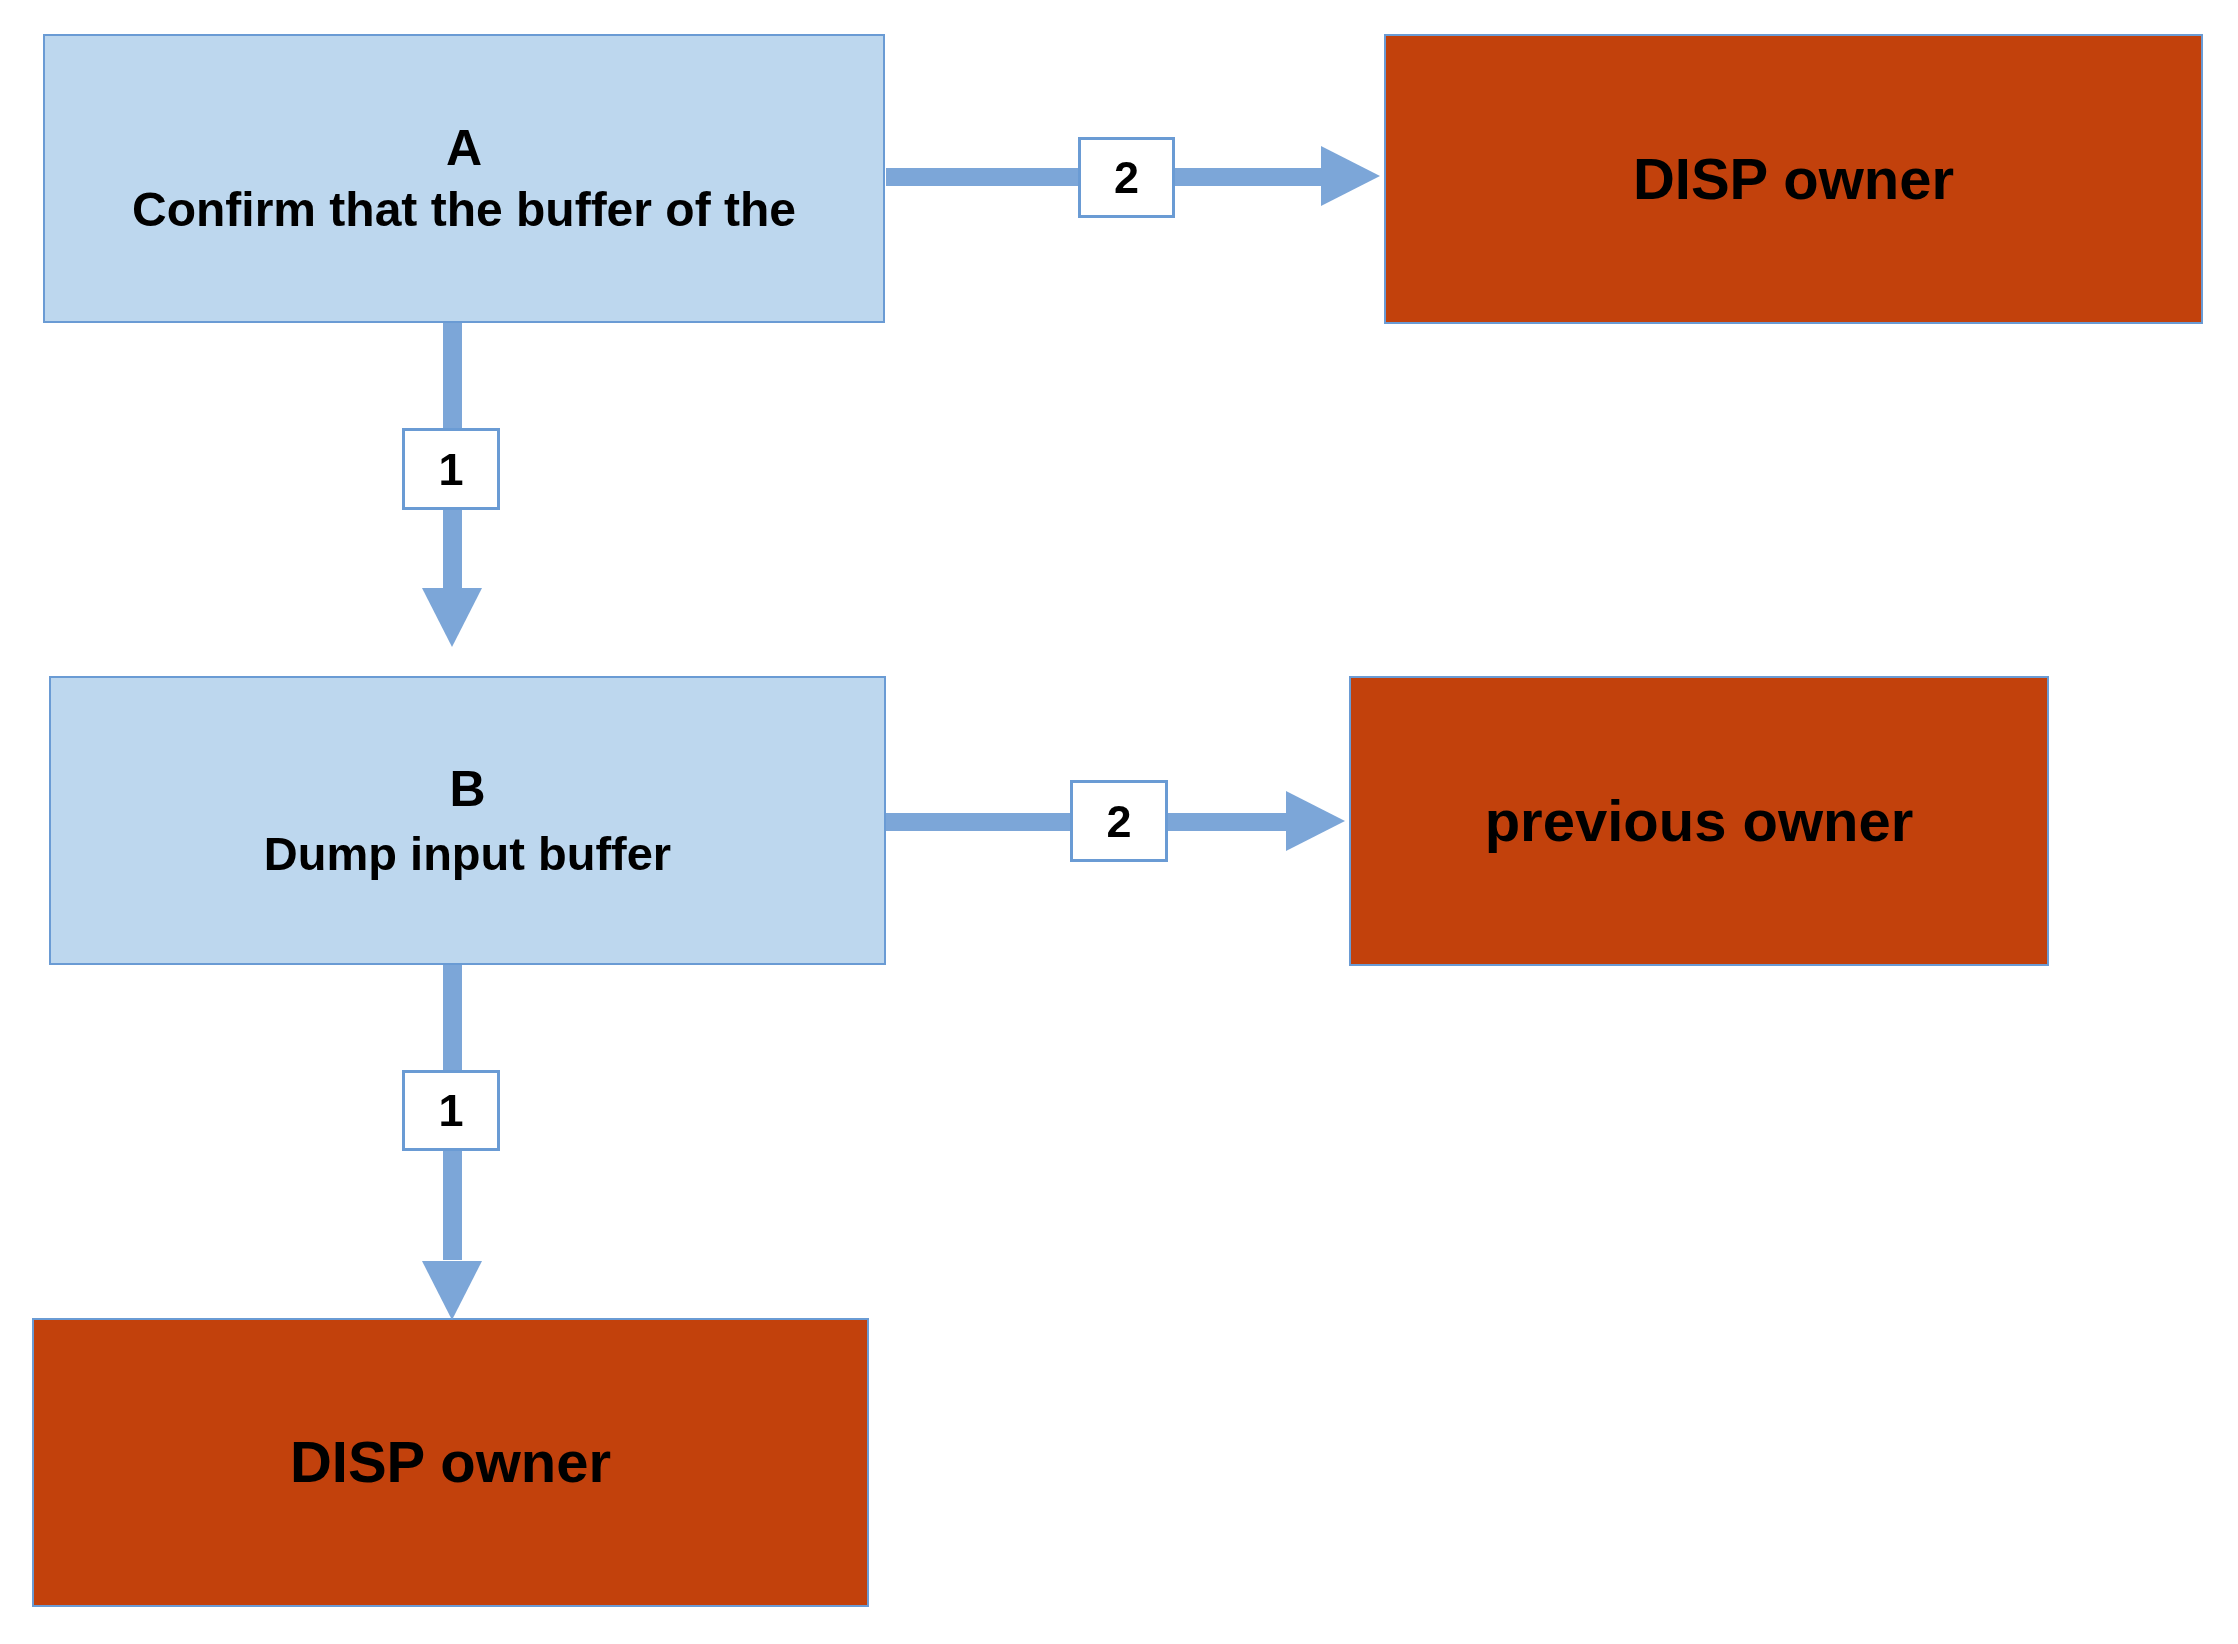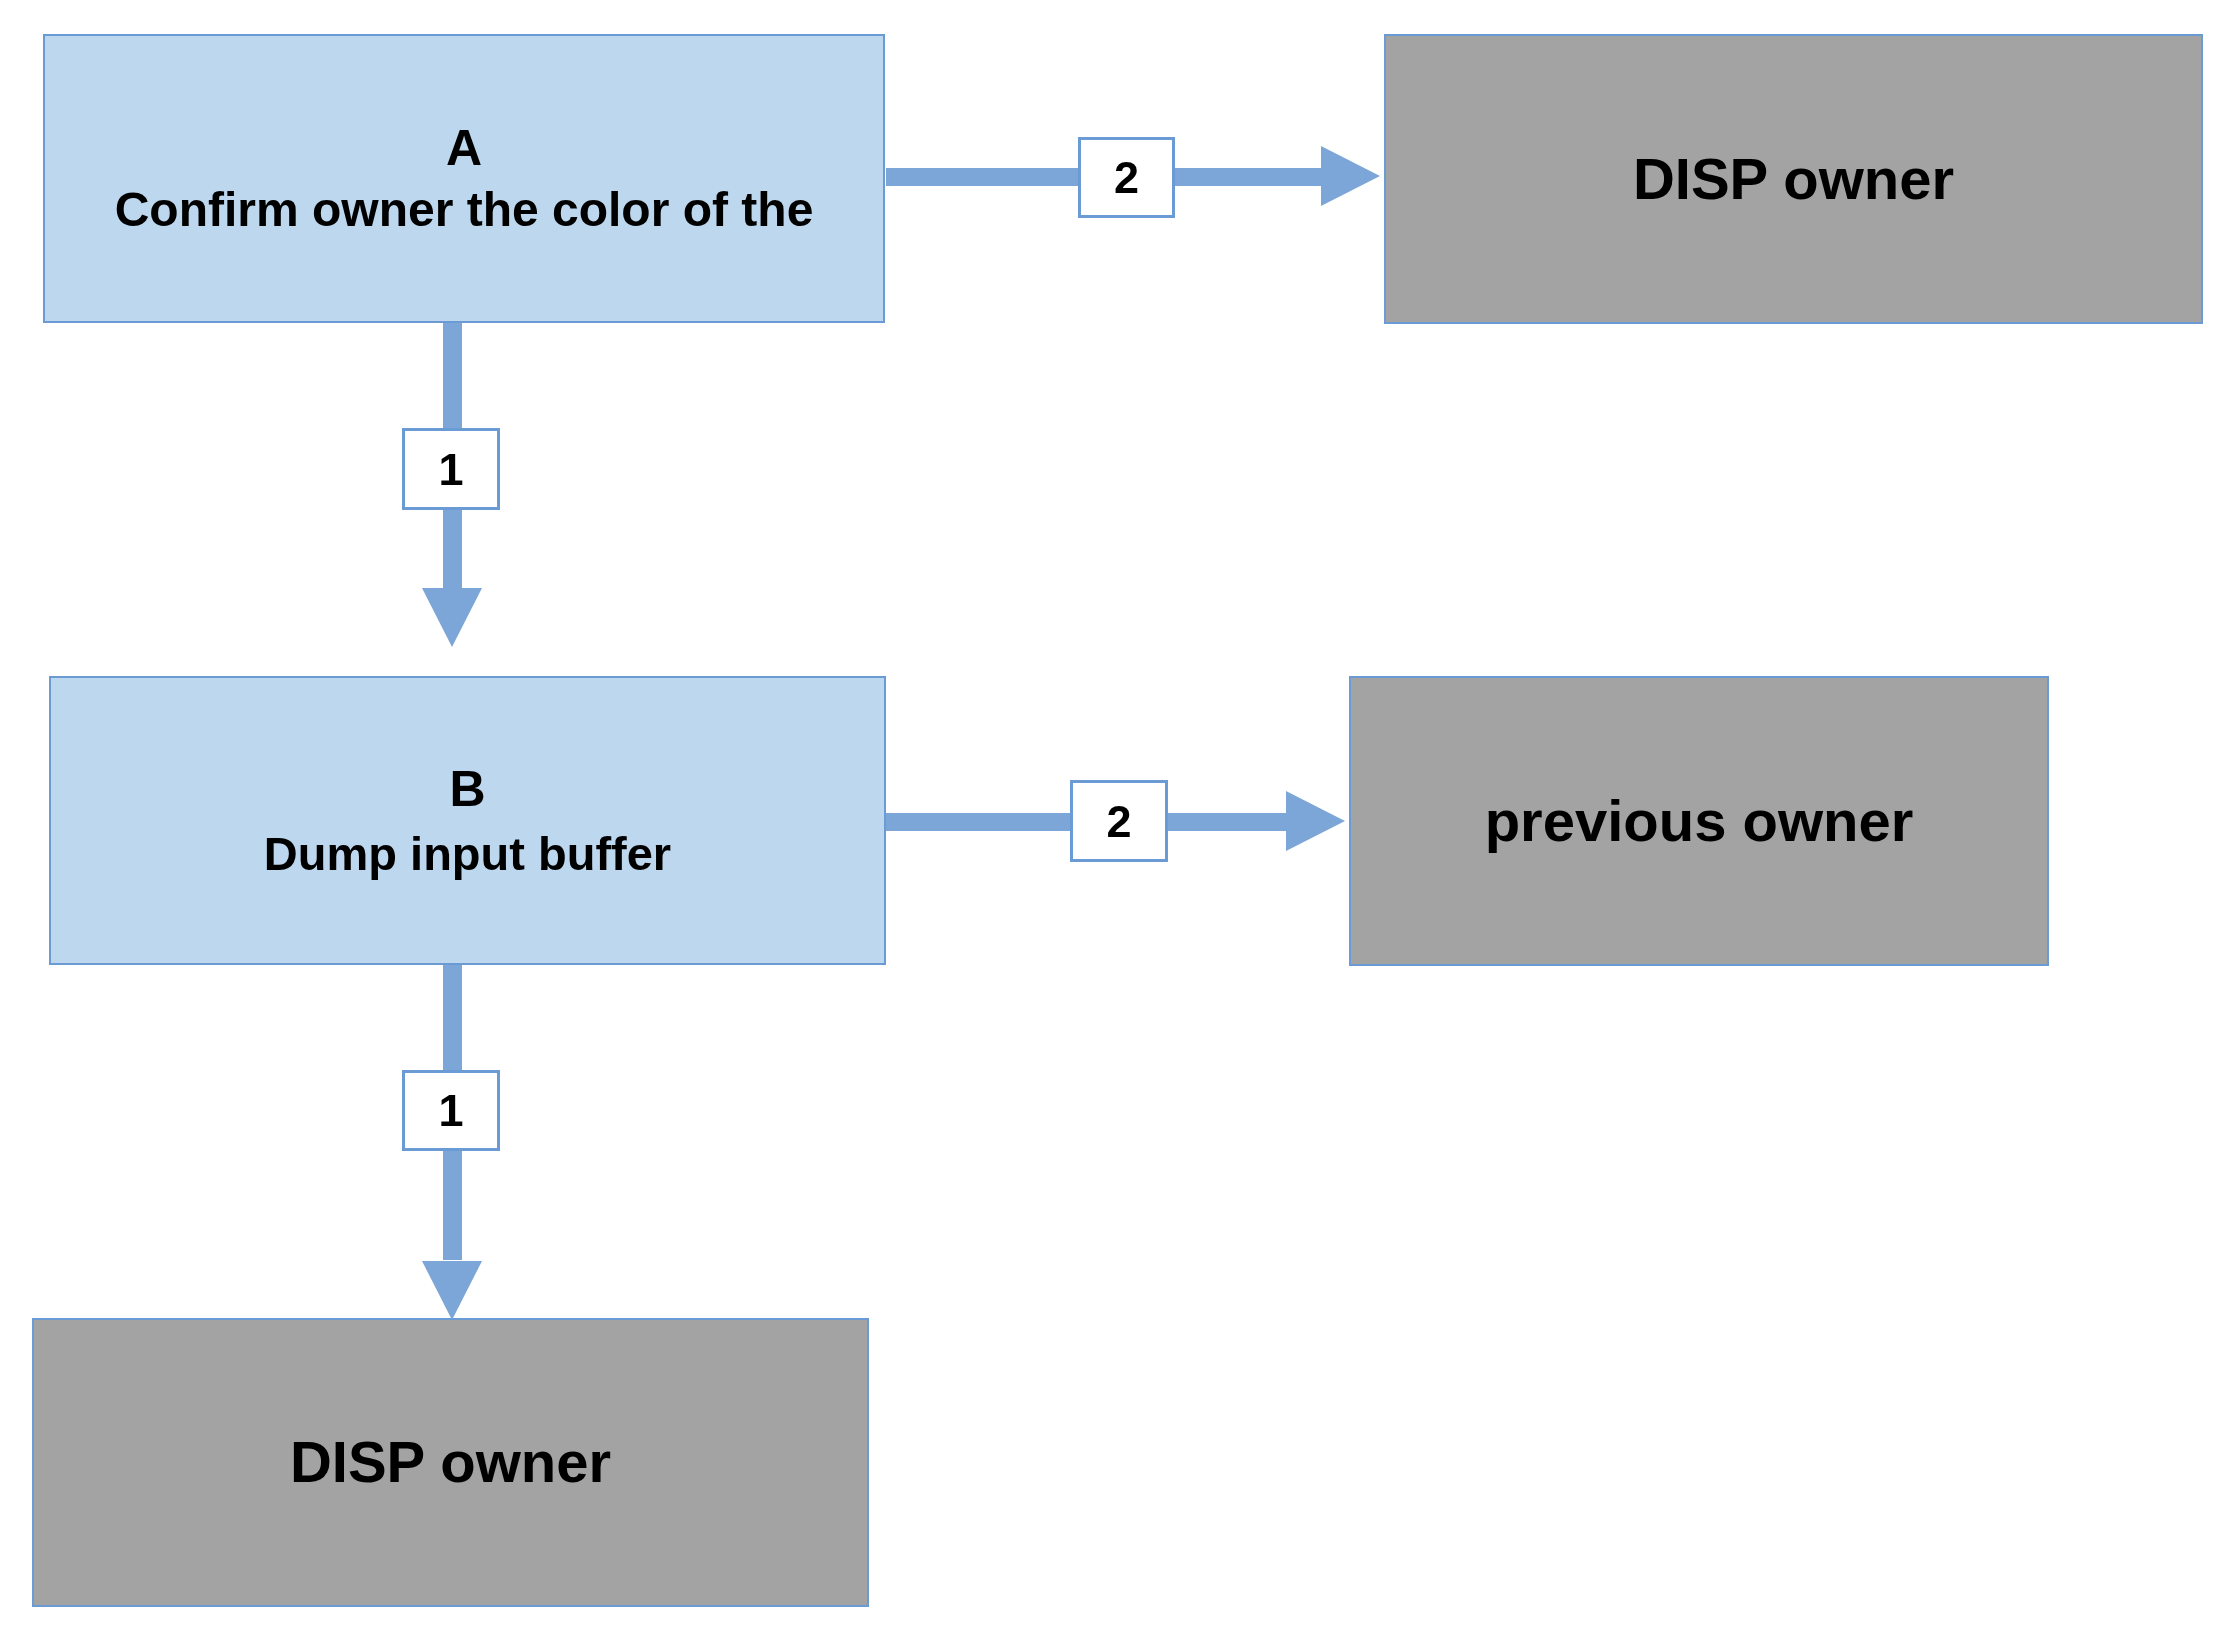--- a/index.html
+++ b/index.html
@@ -25,21 +25,21 @@
     flex-direction: column;
     align-items: center;
     justify-content: center;
     text-align: center;
     border: 2.4px solid #6A9BD4;
     color: #000000;
     font-weight: bold;
     line-height: 1.22;
   }
   .node.blue  { background: #BDD7EE; }
-  .node.gray  { background: #a3a3a3; }
+  .node.gray  { background: #c2410c; }
 
   .node .title {
     display: block;
     width: 100%;
   }
   .node .subtitle {
     display: block;
     width: 100%;
   }
 
@@ -124,21 +124,21 @@
   #chip-b-prev   { left: 1070px; top: 780px;  width: 98px; height: 82px; }
   #chip-b-disp   { left: 402px;  top: 1070px; width: 98px; height: 81px; }
 </style>
 </head>
 <body>
 
 <div id="canvas">
 
   <div class="node blue" id="node-a">
     <span class="title">A</span>
-    <span class="subtitle">Confirm owner the color of the</span>
+    <span class="subtitle">Confirm that the buffer of the</span>
   </div>
 
   <div class="node gray" id="node-disp-top">
     <span class="title">DISP owner</span>
   </div>
 
   <div class="node blue" id="node-b">
     <span class="title">B</span>
     <span class="subtitle">Dump input buffer</span>
   </div>

